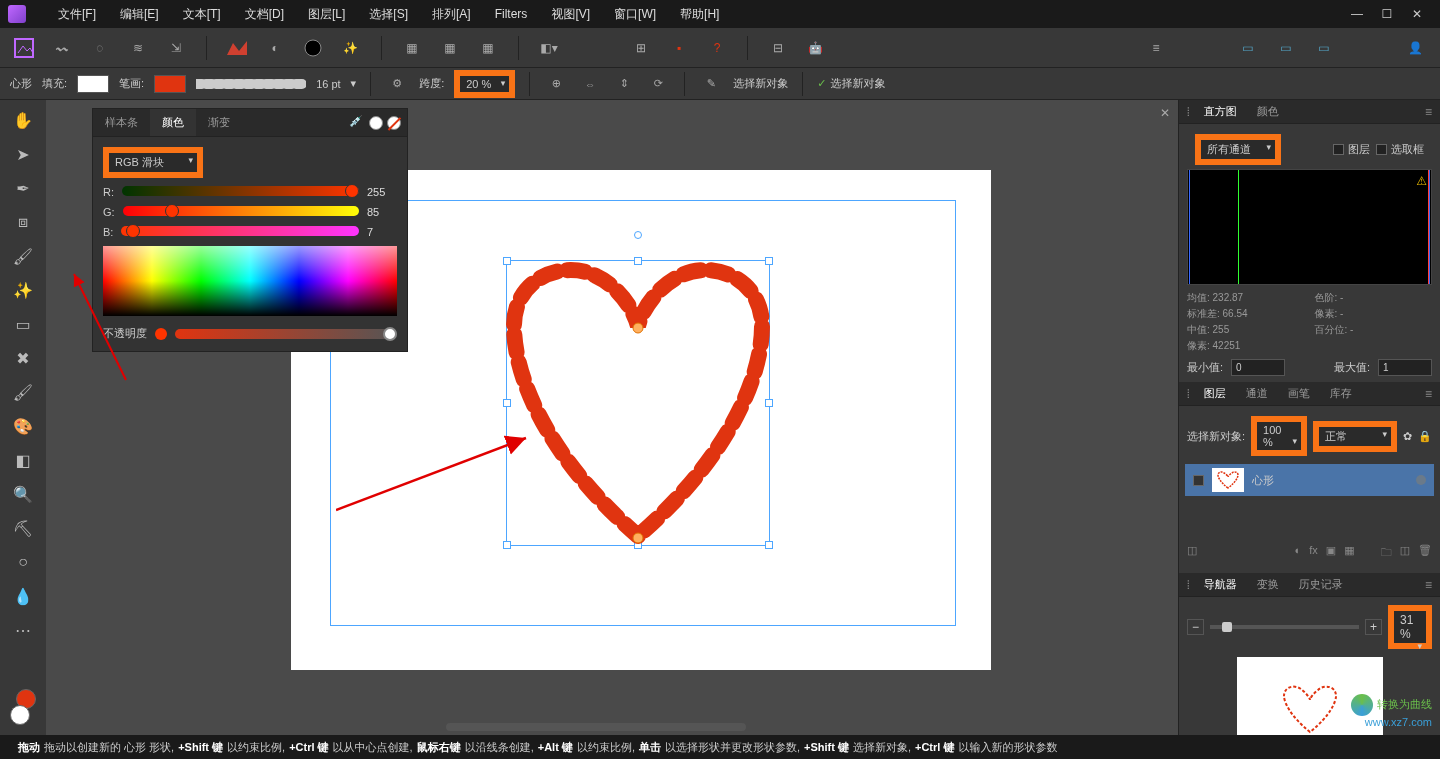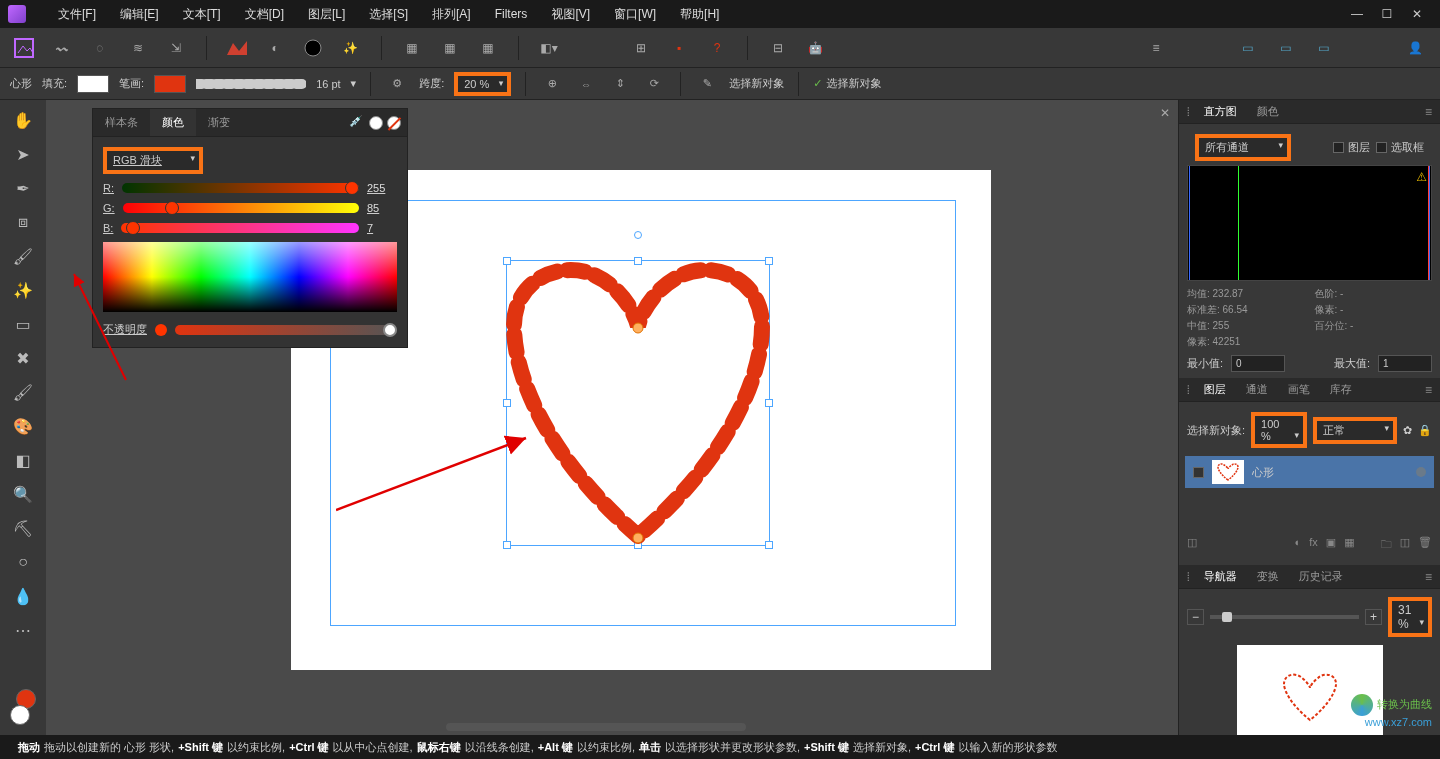--- a/index.html
+++ b/index.html
@@ -17,21 +17,21 @@
   .tb-icon { width: 24px; height: 24px; display: flex; align-items: center; justify-content: center; color: #aaa; cursor: pointer; }
   .tb-sep { width: 1px; height: 24px; background: #222; margin: 0 4px; }
 
   
   .toolbar2 { height: 32px; background: #383838; display: flex; align-items: center; padding: 0 10px; gap: 10px; border-bottom: 1px solid #222; font-size: 11px; }
   .swatch { width: 32px; height: 18px; border: 1px solid #555; }
   .swatch.white { background: #fff; }
   .swatch.red { background: #e03410; }
   .stroke-preview { width: 110px; height: 14px; display: flex; align-items: center; }
   .stroke-preview svg { width: 100%; }
-  .dropdown { background: #2a2a2a; border: 4px solid #f97316; padding: 2px 18px 2px 6px; position: relative; }
+  .dropdown { background: #2a2a2a; border: 6px solid #f97316; padding: 2px 18px 2px 6px; position: relative; }
   .dropdown::after { content: "▾"; position: absolute; right: 4px; font-size: 9px; }
 
   
   .main { position: absolute; top: 100px; left: 0; right: 0; bottom: 24px; display: flex; }
   .left-tools { width: 46px; background: #383838; display: flex; flex-direction: column; align-items: center; padding-top: 8px; gap: 10px; }
   .tool { width: 24px; height: 24px; color: #bbb; cursor: pointer; display:flex; align-items:center; justify-content:center; font-size: 16px;}
   .color-wells { margin-top: auto; margin-bottom: 10px; position: relative; width: 30px; height: 36px; }
   .well { width: 20px; height: 20px; border-radius: 50%; border: 1px solid #666; position: absolute; }
   .well.front { background: #fff; bottom: 0; left: 2px; z-index: 2; }
   .well.back { background: #e03410; top: 0; right: 2px; }
@@ -50,27 +50,27 @@
   .panel-tabs { display: flex; background: #2a2a2a; border-bottom: 1px solid #222; align-items: center; }
   .panel-tab { padding: 6px 12px; cursor: pointer; color: #999; }
   .panel-tab.active { color: #fff; background: #333; }
   .panel-tools { margin-left: auto; display: flex; align-items: center; gap: 4px; padding-right: 6px; }
   .pipette { width: 16px; height: 16px; }
   .circ { width: 14px; height: 14px; border-radius: 50%; border: 1px solid #888; }
   .circ.solid { background: #fff; }
   .circ.none { background: #fff; position: relative; }
   .circ.none::after { content: ""; position: absolute; width: 140%; height: 2px; background: #e03410; top: 50%; left: -20%; transform: rotate(-45deg); }
   .panel-body { padding: 10px; }
-  .panel-row { display: flex; align-items: center; gap: 8px; margin-bottom: 8px; text-decoration: underline; }
+  .panel-row { display: flex; align-items: flex-start; gap: 8px; margin-bottom: 8px; }
   .slider-track { flex: 1; height: 10px; border-radius: 5px; position: relative; }
   .slider-thumb { width: 14px; height: 14px; border-radius: 50%; background: #fff; border: 1px solid #333; position: absolute; top: -2px; }
   .slider-val { width: 30px; text-align: left; color: #ddd; }
   .spectrum { height: 70px; width: 100%; background: linear-gradient(to bottom, rgba(255,255,255,0) 0%, rgba(0,0,0,0) 50%, #000 100%), linear-gradient(to right, red, yellow, lime, cyan, blue, magenta, red); position: relative; margin-bottom: 10px; }
   .spectrum::before { content:""; position:absolute; inset:0 0 50% 0; background: linear-gradient(to bottom, #fff, transparent); opacity: .6;}
-  .opacity-row { display: flex; align-items: center; gap: 8px; text-decoration: underline; }
+  .opacity-row { display: flex; align-items: center; gap: 8px; }
   .opacity-track { flex: 1; height: 10px; background: linear-gradient(to right, #e03410, #555); border-radius: 5px; position: relative; }
 
   
   .right-panels { width: 262px; background: #383838; display: flex; flex-direction: column; border-left: 1px solid #222; }
   .rp-header { display: flex; align-items: center; background: #2a2a2a; padding: 0 8px; height: 26px; border-bottom: 1px solid #222; }
   .rp-tab { padding: 4px 10px; color: #999; cursor: pointer; font-size: 11px; }
   .rp-tab.active { color: #fff; }
   .rp-menu { margin-left: auto; color: #888; cursor: pointer; }
   .hist-body { padding: 6px 8px; font-size: 11px; }
   .histogram { height: 116px; background: #000; border: 1px solid #444; position: relative; margin-bottom: 6px; }
@@ -345,21 +345,21 @@
   <div class="right-panels">
 
     <div class="rp-header">
       <span style="color:#888;margin-right:4px">⦙</span>
       <div class="rp-tab active">直方图</div>
       <div class="rp-tab">颜色</div>
       <div class="rp-menu">≡</div>
     </div>
     <div class="hist-body">
       <div class="hw-row">
-        <div class="dropdown" style="width:96px">所有通道</div>
+        <div class="dropdown" style="width:86px">所有通道</div>
         <div style="flex:1"></div>
         <label>
             <span class="checkbox-sq"></span>
             <span>图层</span>
           </label>
         <label>
             <span class="checkbox-sq"></span>
             <span>选取框</span>
           </label>
       </div>

